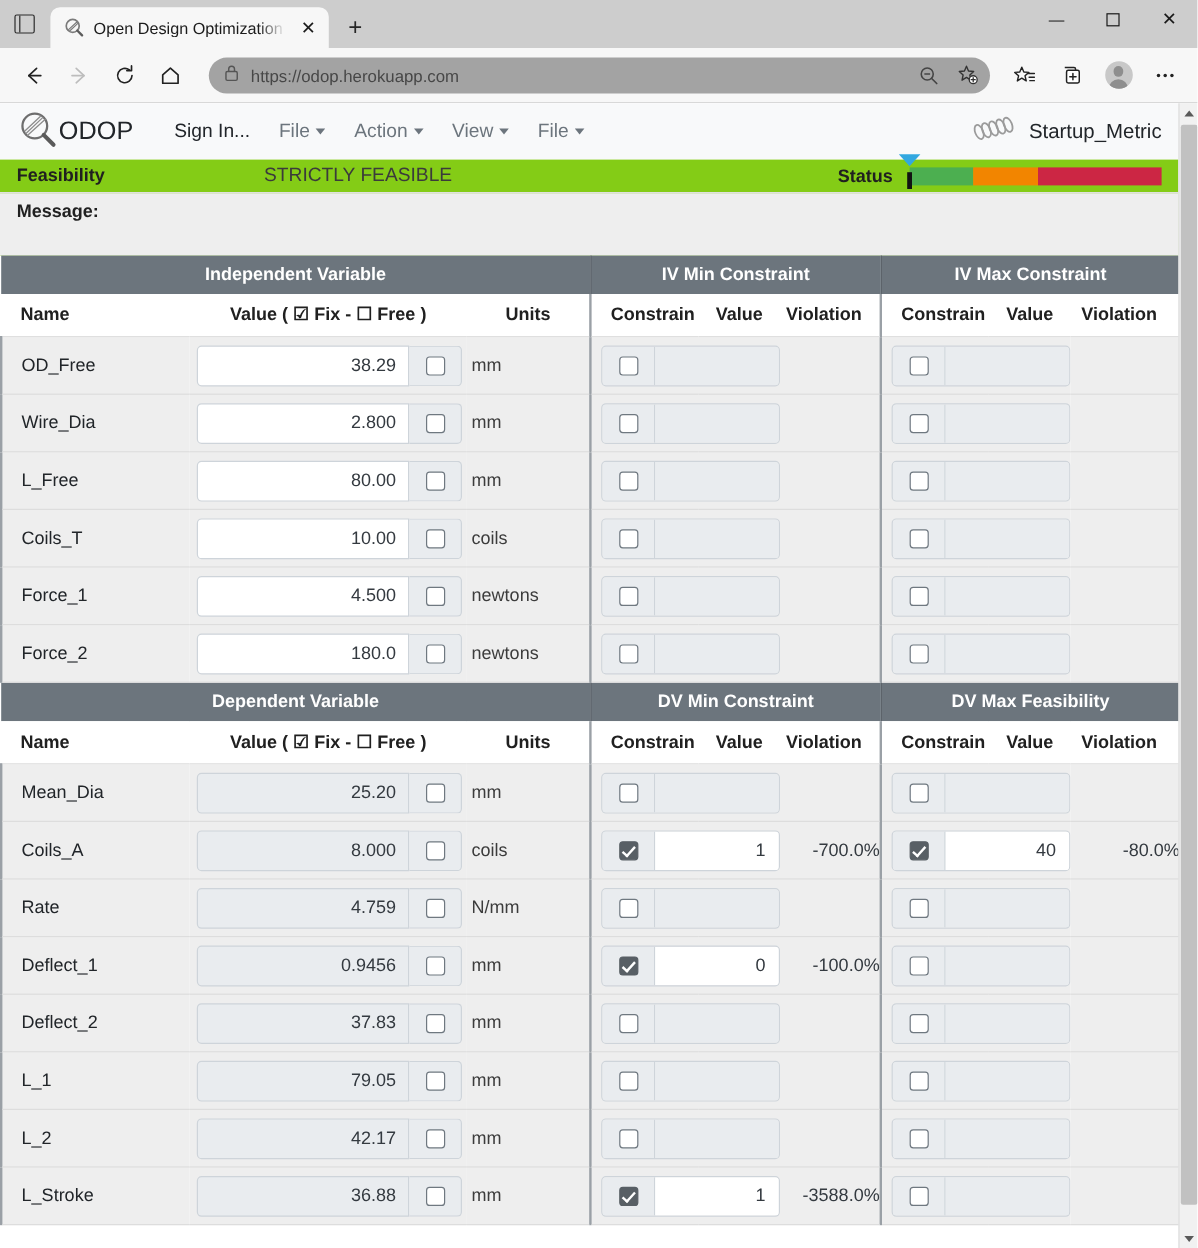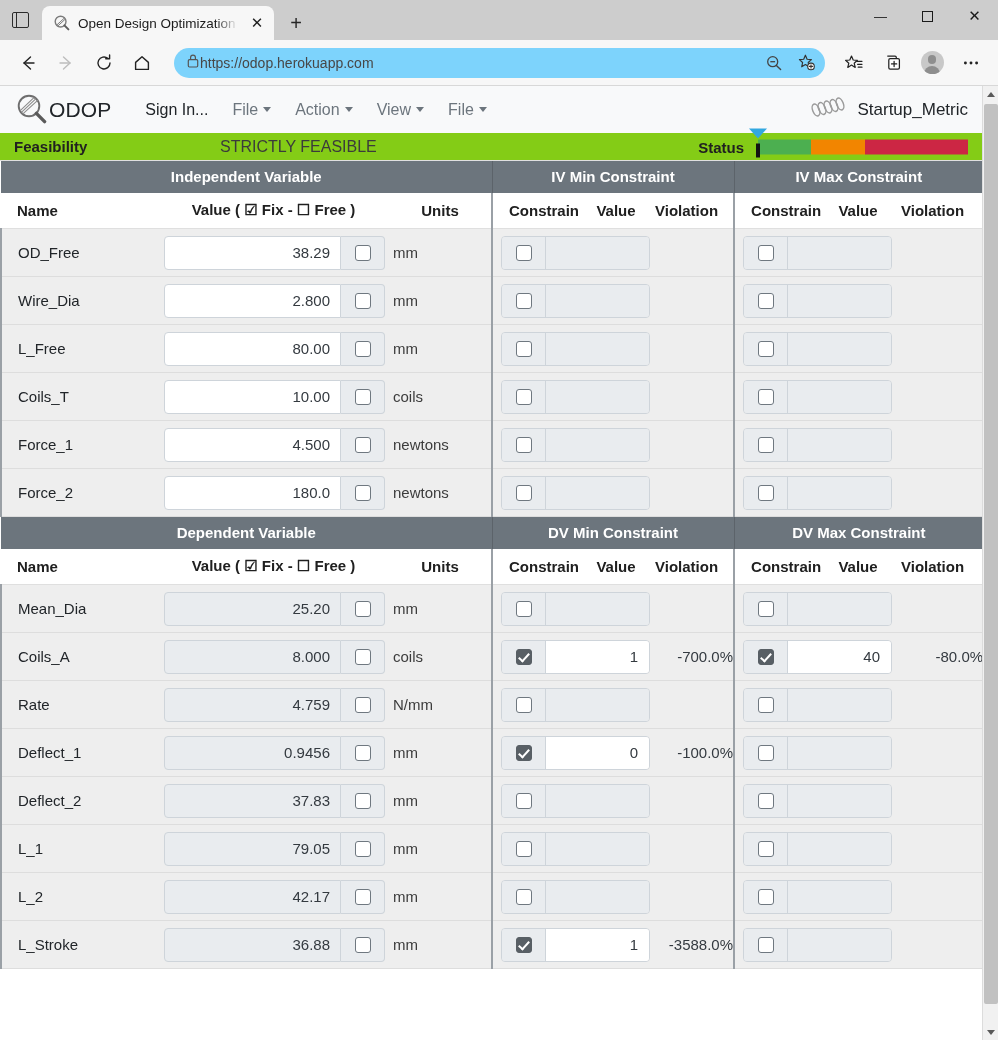--- a/index.html
+++ b/index.html
@@ -94,27 +94,27 @@
   .navbtn {
     width: 36px; height: 34px;
     display: flex; align-items: center; justify-content: center;
     border-radius: 4px;
     color: #222;
   }
   .navbtn.disabled { color: #bdbdbd; }
   .omnibox {
     flex: 1 1 auto;
     height: 30px;
-    background: #7dd3fc;
+    background: #a3a3a3;
     border-radius: 15px;
     margin: 0 8px 0 12px;
     display: flex;
     align-items: center;
     padding: 0 4px 0 12px;
-    gap: 0;
+    gap: 9px;
   }
   .omnibox-url {
     flex: 1 1 auto;
     font-size: 14px;
     color: #474747;
     white-space: nowrap; overflow: hidden;
   }
   .omni-right { display: flex; align-items: center; gap: 2px; }
   .omni-ico {
     width: 30px; height: 26px;
@@ -544,20 +544,24 @@
         <span class="feas-value">STRICTLY FEASIBLE</span>
         <span class="status-wrap">
           <span class="status-label">Status</span>
           <span class="status-bar" id="status-bar">
             <span class="status-marker" id="status-marker" style="left: calc(0% - 9px);"></span>
           <span class="seg" style="width: 25%; background: rgb(76, 175, 80);"></span>
               <span class="seg" style="width: 26%; background: rgb(242, 133, 0);"></span>
               <span class="seg" style="width: 49%; background: rgb(204, 38, 68);"></span>
             </span>
         </span>
+      </div>
+      <div class="msg-row">
+        <span class="msg-label">Message:</span>
+        <span></span>
       </div>
     </div>
 
     <table class="grid">
       <colgroup>
         <col style="width:157px">
           <col style="width:231px">
           <col style="width:103px">
         <col style="width:90px">
           <col style="width:68px">
@@ -773,21 +777,21 @@
               </div>
             </td>
             <td class="violation"></td>
           </tr>
         </tbody>
 
       <tbody>
           <tr class="band">
         <td colspan="3">Dependent Variable</td>
         <td colspan="3" class="sep-left">DV Min Constraint</td>
-        <td colspan="3" class="sep-left">DV Max Constraint</td>
+        <td colspan="3" class="sep-left">DV Max Feasibility</td>
       </tr>
       <tr class="colhead">
         <td class="pad-l">Name</td>
         <td class="ta-c">
           <span>Value (</span>
           <span>☑</span>
           <span>Fix</span>
           <span>-</span>
           <span>☐</span>
           <span>Free</span>

